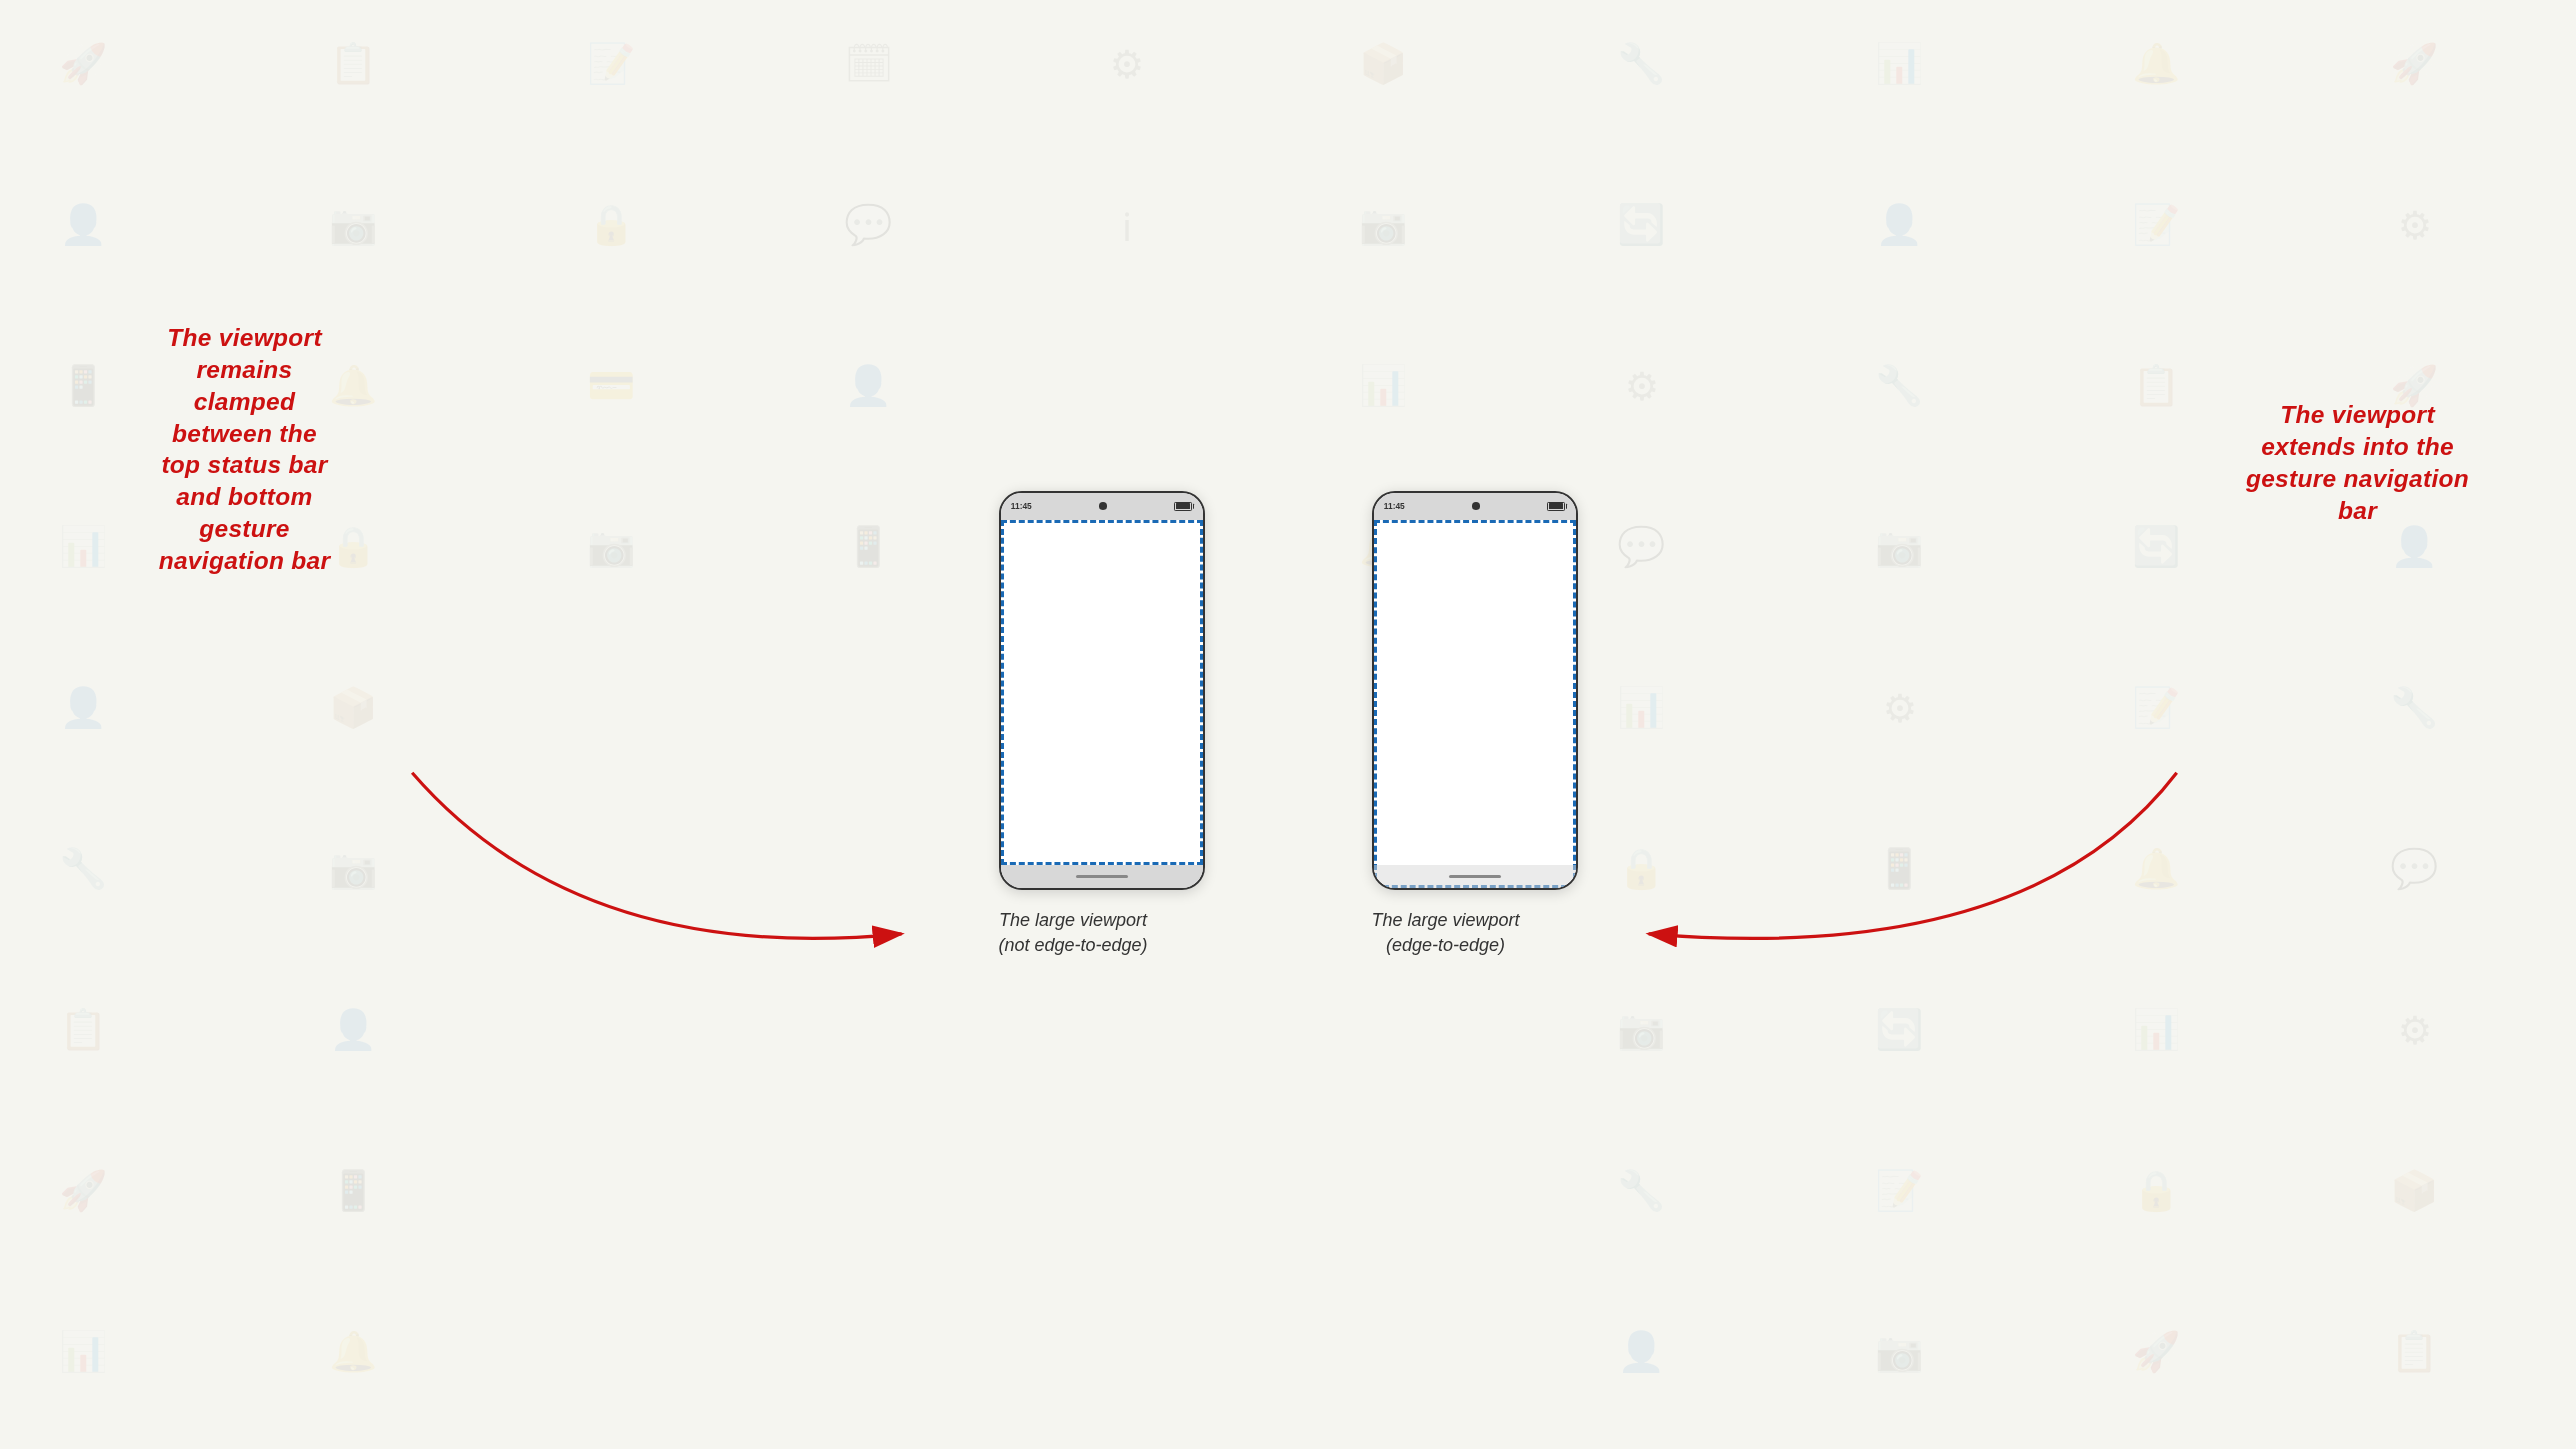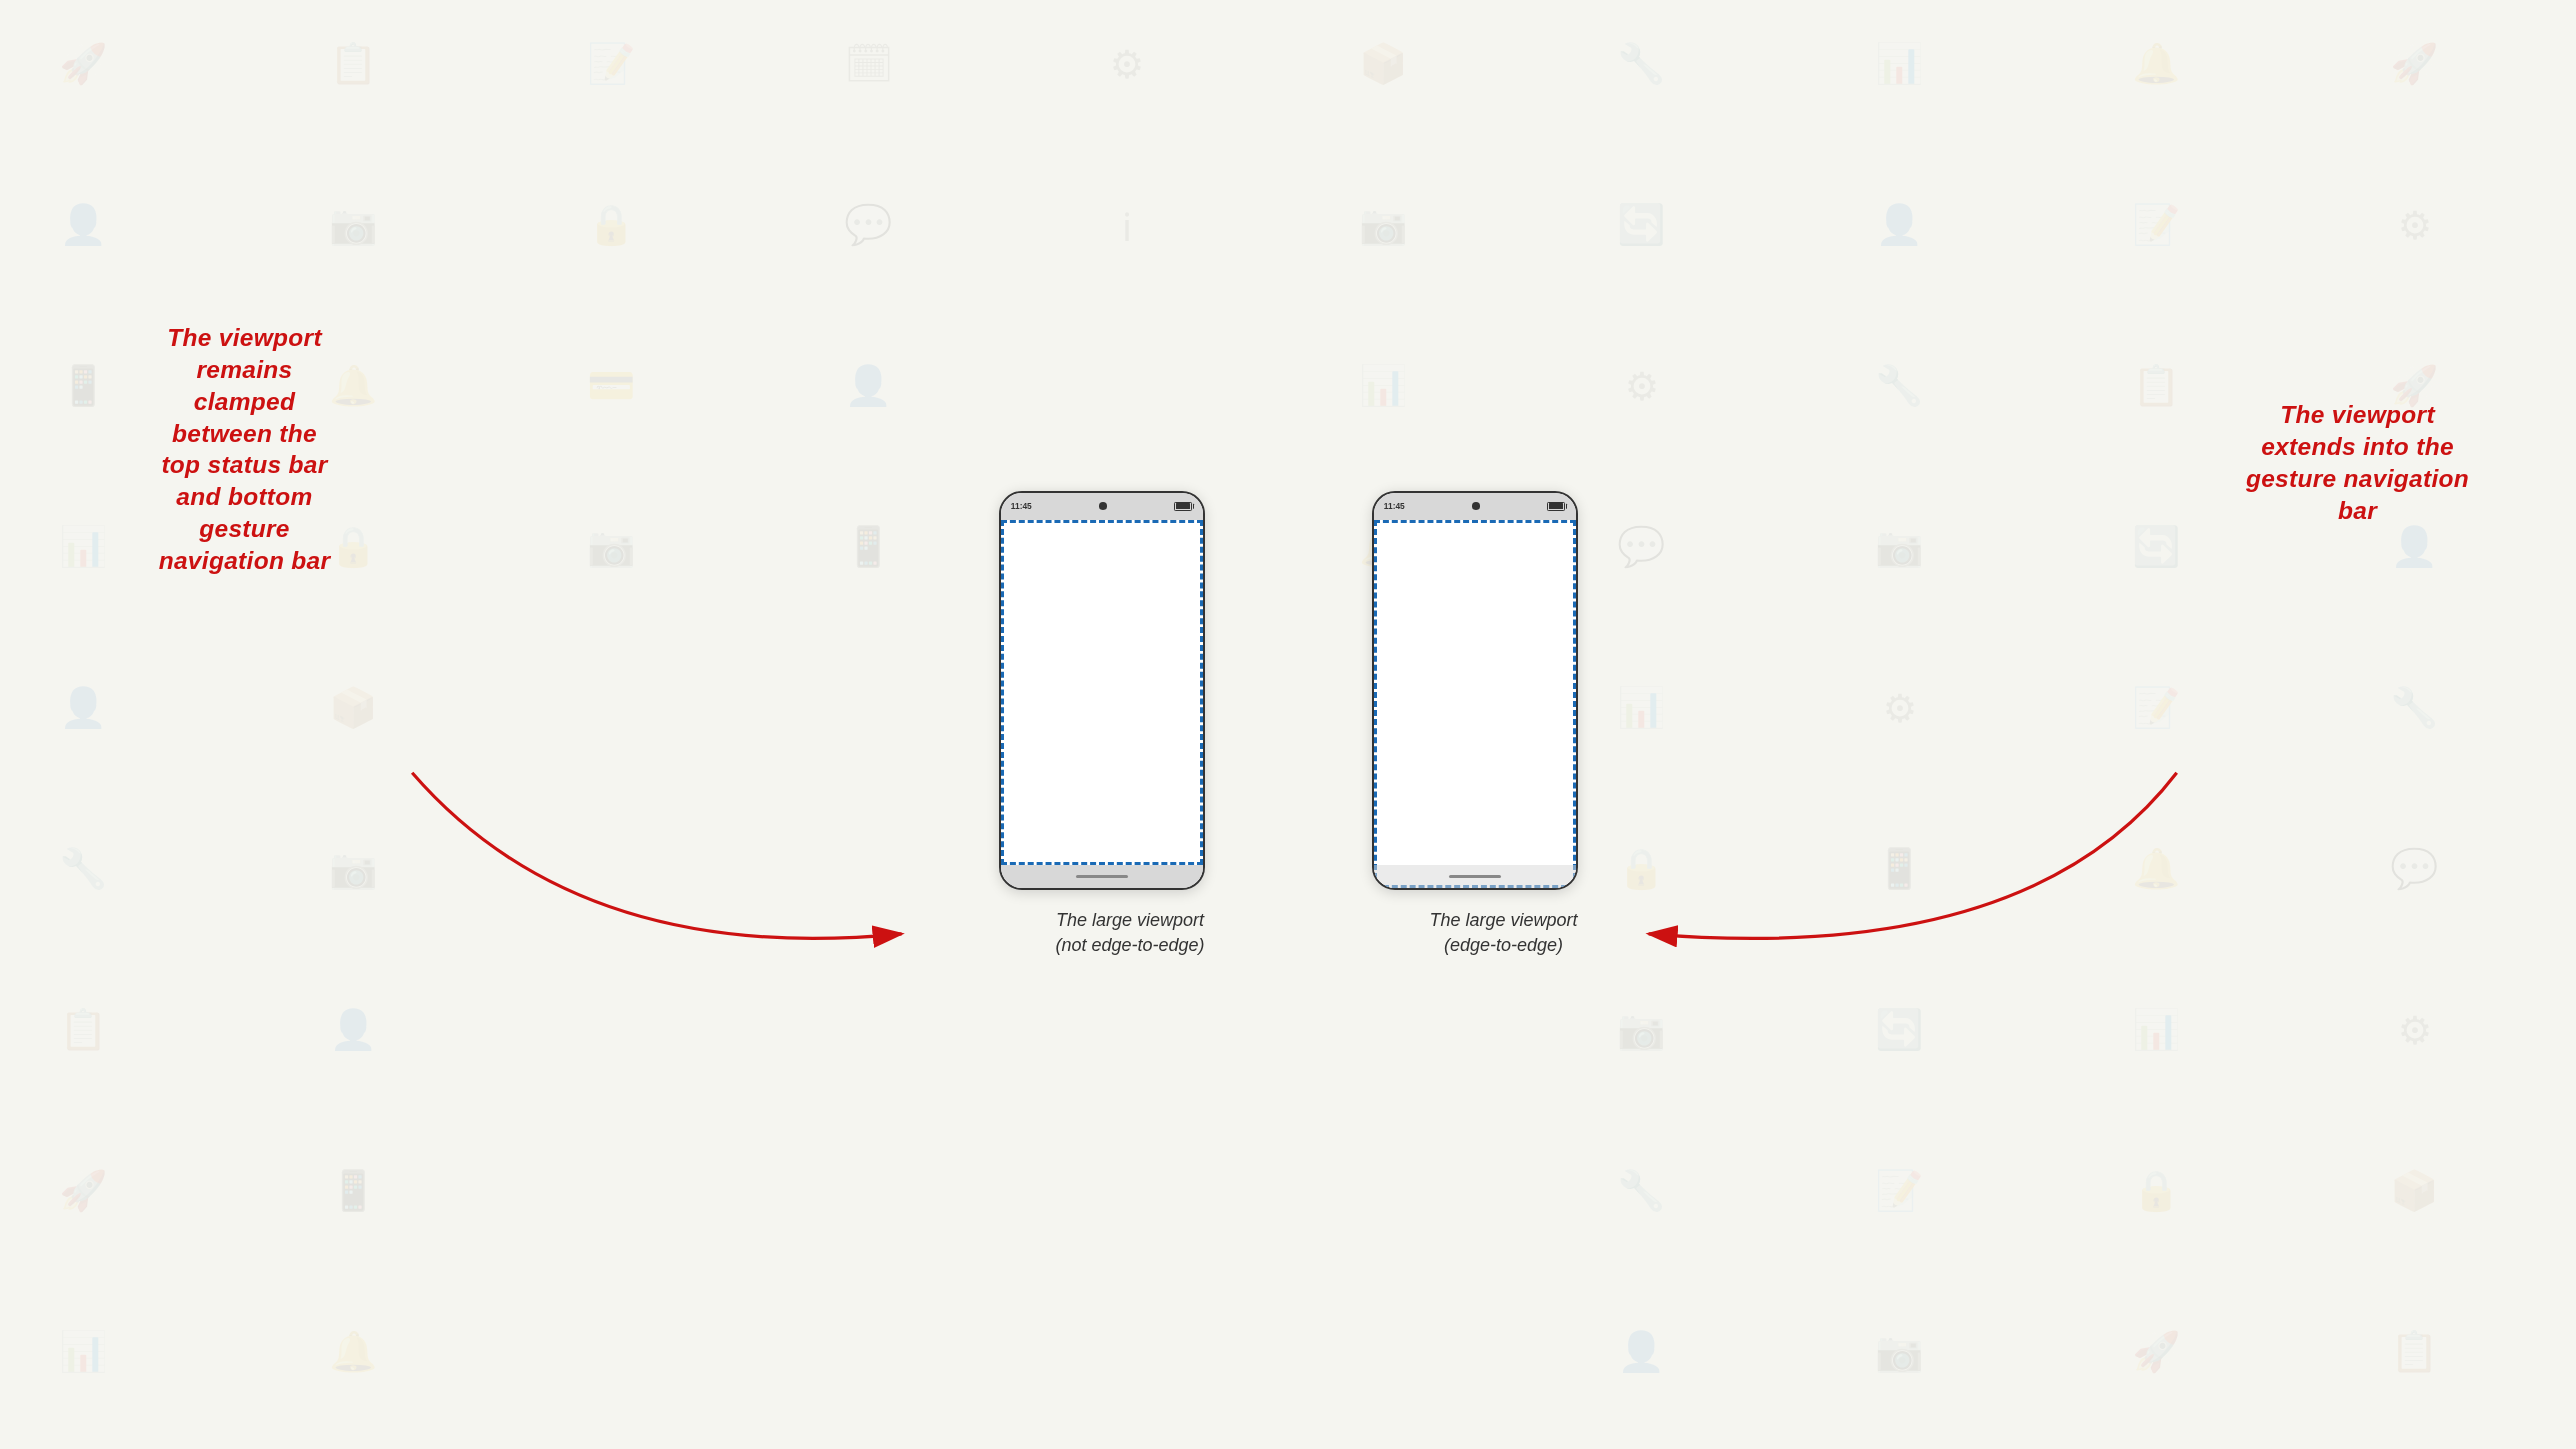--- a/index.html
+++ b/index.html
@@ -19,21 +19,21 @@
       inset: 0;
       display: flex;
       align-items: center;
       justify-content: center;
       gap: 167px;
     }
 
     .phone-section {
       display: flex;
       flex-direction: column;
-      align-items: flex-end;
+      align-items: flex-start;
       position: relative;
     }
 
     
     .phone {
       width: 206px;
       height: 399px;
       border: 2.6px solid #333;
       border-radius: 23px;
       background: #fff;

